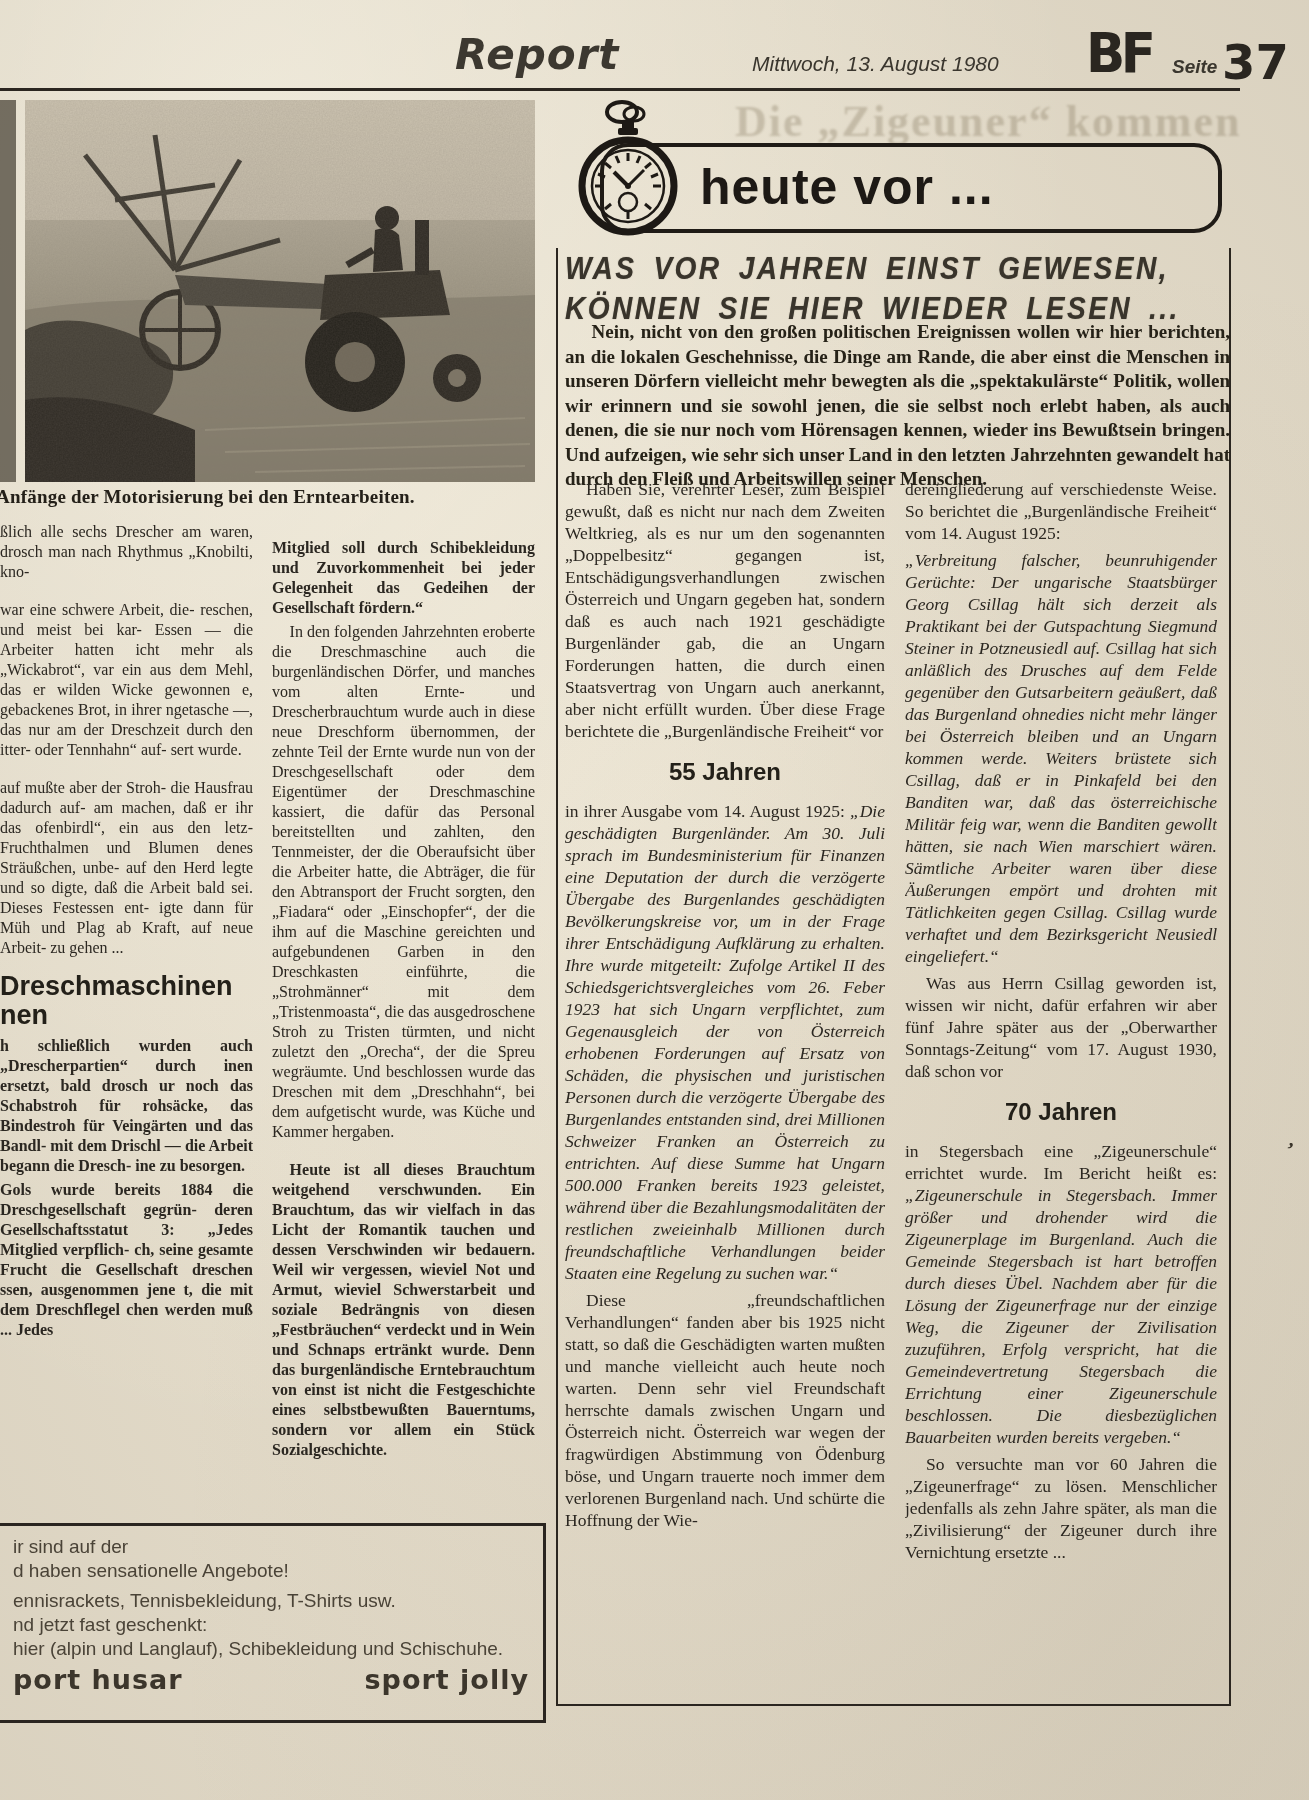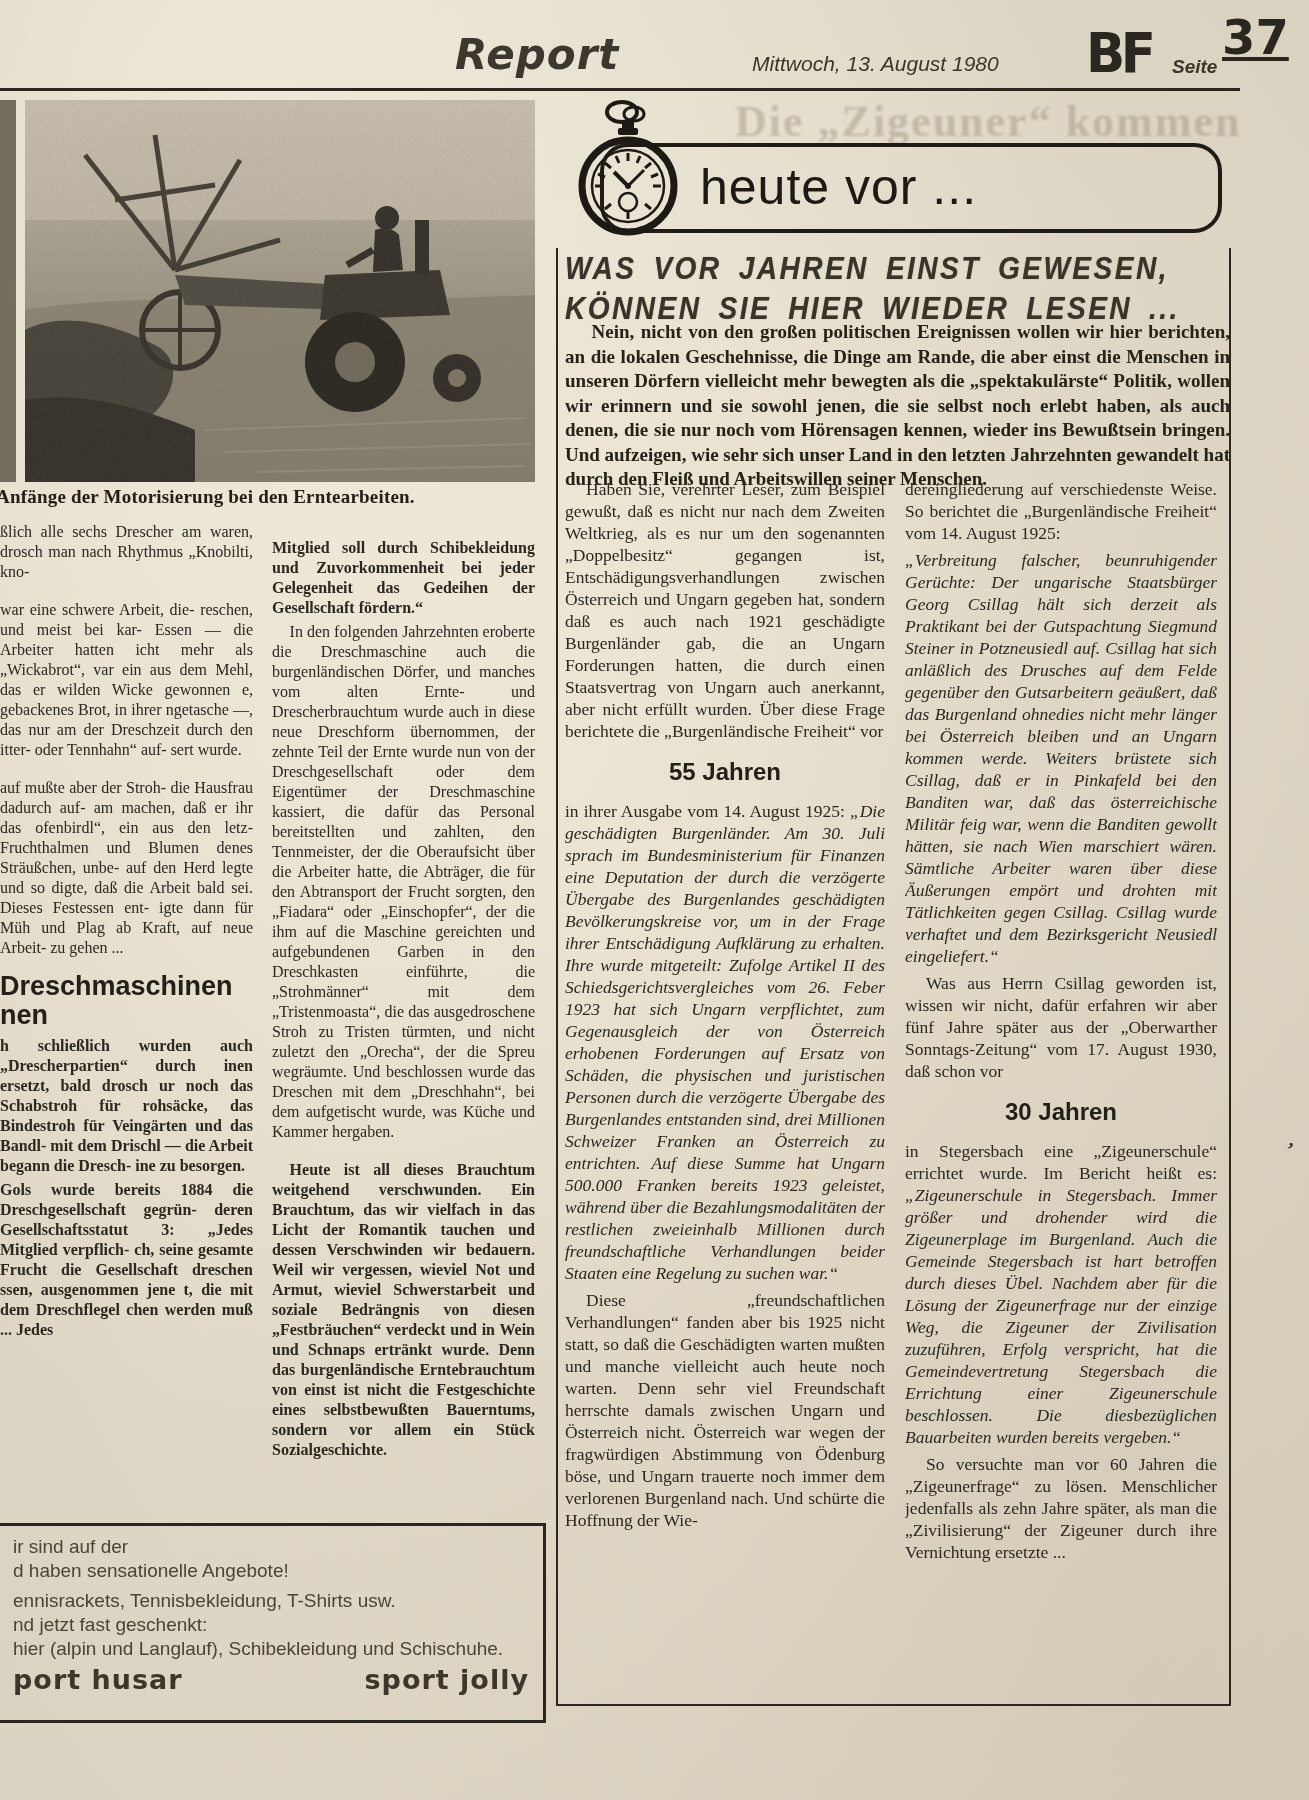--- a/index.html
+++ b/index.html
@@ -29,21 +29,21 @@
   .bp.ind{text-indent:1.1em;}
   .bp.b{font-weight:700;}
   .gap{margin-top:18px;}
   .subhead-sans{font-family:"Liberation Sans","DejaVu Sans",sans-serif;font-weight:700;
                 font-size:27px;line-height:29px;margin:14px 0 10px 0;color:#232019;}
   
   .vrule{background:#2b2620;}
   .ghost{font-family:"Liberation Serif",serif;font-weight:700;font-size:44px;letter-spacing:2px;
          color:rgba(122,109,84,.30);filter:blur(1px);white-space:nowrap;}
   .hv-box{border:4px solid #1f1b16;border-radius:28px;}
-  .hv-title{font-family:"Liberation Sans","DejaVu Sans",sans-serif;font-weight:400;font-size:50px;
+  .hv-title{font-family:"Liberation Sans","DejaVu Sans",sans-serif;font-weight:700;font-size:50px;
             letter-spacing:1px;color:#1d1915;}
   .stencil{font-family:"Liberation Sans","DejaVu Sans",sans-serif;font-style:italic;font-weight:700;
            font-size:29px;line-height:38px;letter-spacing:2.5px;word-spacing:7px;color:#39342b;
            text-shadow:0 0 1px rgba(57,52,43,.55);transform:scale(.97,1.06);transform-origin:left top;white-space:nowrap;}
   .intro{font-weight:700;font-size:19px;line-height:24.5px;text-align:justify;text-indent:1.4em;color:#262218;}
   .fp{margin:0 0 5px 0;font-size:17.5px;line-height:22px;}
   .fp.ind{text-indent:1.2em;}
   .it{font-style:italic;}
   .jahr{font-family:"Liberation Sans","DejaVu Sans",sans-serif;font-weight:700;font-size:24px;
         text-align:center;margin:16px 0 14px 0;color:#232019;}
@@ -58,21 +58,21 @@
 </style>
 </head>
 <body>
 
 <div id="page">
 
   <div class="abs report" style="left:455px;top:30px;">Report</div>
   <div class="abs dateline" style="left:752px;top:52px;">Mittwoch, 13. August 1980</div>
   <div class="abs bflogo" style="left:1086px;top:20px;">BF</div>
   <div class="abs seite" style="left:1172px;top:56px;">Seite</div>
-  <div class="abs pagenum" style="left:1222px;top:9px;text-decoration:underline;">37</div>
+  <div class="abs pagenum" style="left:1222px;top:34px;">37</div>
   <div class="abs hrule" style="left:0;top:88px;width:1240px;height:3px;"></div>
 
   <div class="abs" style="left:0;top:100px;width:16px;height:382px;background:#4c463a;opacity:.75;"></div>
   <div class="abs photo" style="left:25px;top:100px;width:510px;height:382px;">
     <svg width="510" height="382" viewBox="0 0 510 382" xmlns="http://www.w3.org/2000/svg">
       <defs>
         <linearGradient id="bg" x1="0" y1="0" x2="0" y2="1">
           <stop offset="0" stop-color="#c4bcaa"></stop>
             <stop offset=".45" stop-color="#a29a87"></stop>
           <stop offset=".75" stop-color="#8a8270"></stop>
@@ -201,20 +201,20 @@
     <p class="fp ind">Haben Sie, verehrter Leser, zum Beispiel gewußt, daß es nicht nur nach dem Zweiten Weltkrieg, als es nur um den sogenannten „Doppelbesitz“ gegangen ist, Entschädigungsverhandlungen zwischen Österreich und Ungarn gegeben hat, sondern daß es auch nach 1921 geschädigte Burgenländer gab, die an Ungarn Forderungen hatten, die durch einen Staatsvertrag von Ungarn auch anerkannt, aber nicht erfüllt wurden. Über diese Frage berichtete die „Burgenländische Freiheit“ vor</p>
     <div class="jahr">55 Jahren</div>
     <p class="fp"><span>in ihrer Ausgabe vom 14. August 1925: </span><span class="it">„Die geschädigten Burgenländer. Am 30. Juli sprach im Bundesministerium für Finanzen eine Deputation der durch die verzögerte Übergabe des Burgenlandes geschädigten Bevölkerungskreise vor, um in der Frage ihrer Entschädigung Aufklärung zu erhalten. Ihre wurde mitgeteilt: Zufolge Artikel II des Schiedsgerichtsvergleiches vom 26. Feber 1923 hat sich Ungarn verpflichtet, zum Gegenausgleich der von Österreich erhobenen Forderungen auf Ersatz von Schäden, die physischen und juristischen Personen durch die verzögerte Übergabe des Burgenlandes entstanden sind, drei Millionen Schweizer Franken an Österreich zu entrichten. Auf diese Summe hat Ungarn 500.000 Franken bereits 1923 geleistet, während über die Bezahlungsmodalitäten der restlichen zweieinhalb Millionen durch freundschaftliche Verhandlungen beider Staaten eine Regelung zu suchen war.“</span></p>
     <p class="fp ind">Diese „freundschaftlichen Verhandlungen“ fanden aber bis 1925 nicht statt, so daß die Geschädigten warten mußten und manche vielleicht auch heute noch warten. Denn sehr viel Freundschaft herrschte damals zwischen Ungarn und Österreich nicht. Österreich war wegen der fragwürdigen Abstimmung von Ödenburg böse, und Ungarn trauerte noch immer dem verlorenen Burgenland nach. Und schürte die Hoffnung der Wie-</p>
   </div>
 
   <div class="abs col" style="left:905px;top:478px;width:312px;height:1222px;">
     <p class="fp">dereingliederung auf verschiedenste Weise. So berichtet die „Burgenländische Freiheit“ vom 14. August 1925:</p>
     <p class="fp it">„Verbreitung falscher, beunruhigender Gerüchte: Der ungarische Staatsbürger Georg Csillag hält sich derzeit als Praktikant bei der Gutspachtung Siegmund Steiner in Potzneusiedl auf. Csillag hat sich anläßlich des Drusches auf dem Felde gegenüber den Gutsarbeitern geäußert, daß das Burgenland ohnedies nicht mehr länger bei Österreich bleiben und an Ungarn kommen werde. Weiters brüstete sich Csillag, daß er in Pinkafeld bei den Banditen war, daß das österreichische Militär feig war, wenn die Banditen gewollt hätten, sie nach Wien marschiert wären. Sämtliche Arbeiter waren über diese Äußerungen empört und drohten mit Tätlichkeiten gegen Csillag. Csillag wurde verhaftet und dem Bezirksgericht Neusiedl eingeliefert.“</p>
     <p class="fp ind">Was aus Herrn Csillag geworden ist, wissen wir nicht, dafür erfahren wir aber fünf Jahre später aus der „Oberwarther Sonntags-Zeitung“ vom 17. August 1930, daß schon vor</p>
-    <div class="jahr">30 Jahren</div>
+    <div class="jahr">70 Jahren</div>
     <p class="fp"><span>in Stegersbach eine „Zigeunerschule“ errichtet wurde. Im Bericht heißt es: </span><span class="it">„Zigeunerschule in Stegersbach. Immer größer und drohender wird die Zigeunerplage im Burgenland. Auch die Gemeinde Stegersbach ist hart betroffen durch dieses Übel. Nachdem aber für die Lösung der Zigeunerfrage nur der einzige Weg, die Zigeuner der Zivilisation zuzuführen, Erfolg verspricht, hat die Gemeindevertretung Stegersbach die Errichtung einer Zigeunerschule beschlossen. Die diesbezüglichen Bauarbeiten wurden bereits vergeben.“</span></p>
     <p class="fp ind">So versuchte man vor 60 Jahren die „Zigeunerfrage“ zu lösen. Menschlicher jedenfalls als zehn Jahre später, als man die „Zivilisierung“ der Zigeuner durch ihre Vernichtung ersetzte ...</p>
   </div>
 
   <div class="abs mark" style="left:1286px;top:1138px;">’</div>
 
 </div>
 
 </body></html>

